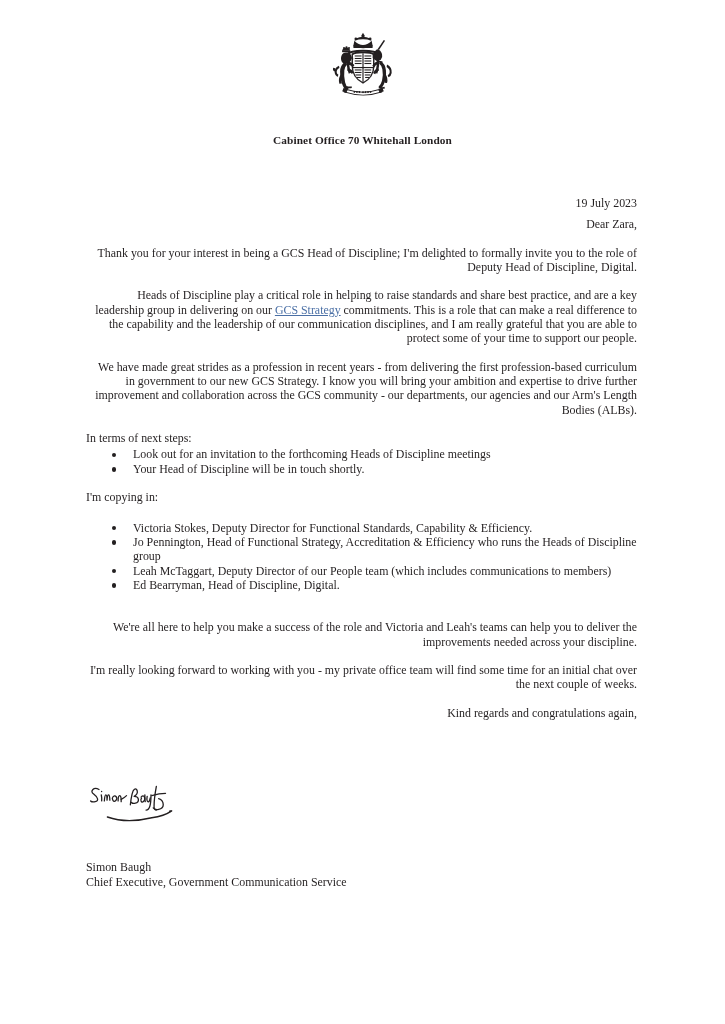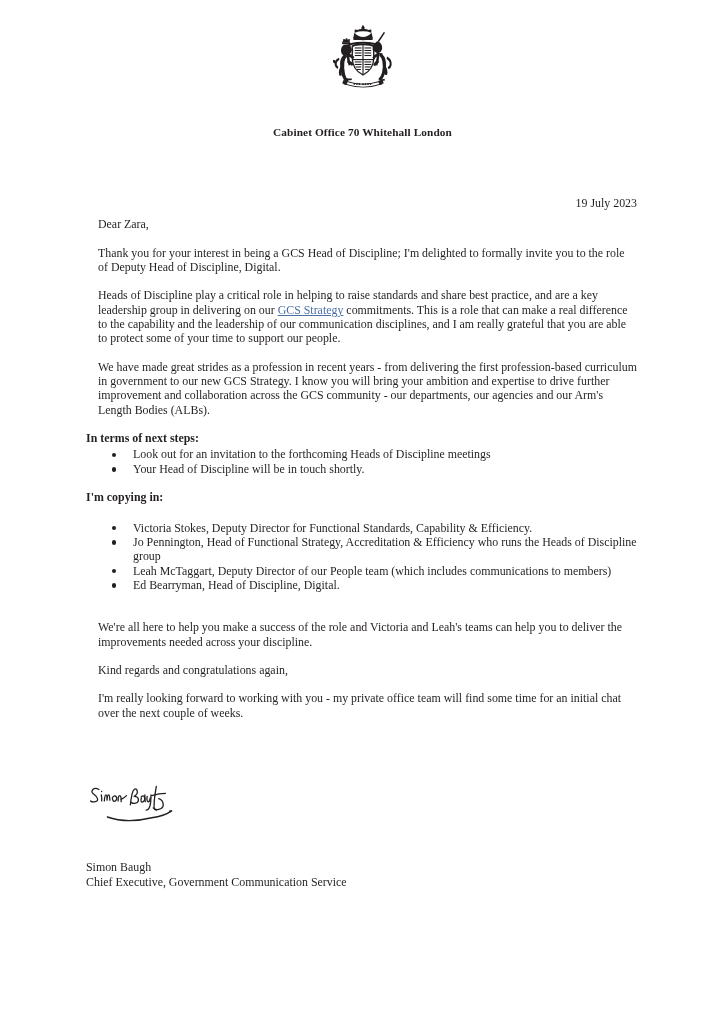--- a/index.html
+++ b/index.html
@@ -17,21 +17,21 @@
   }
 
   .page {
     position: absolute;
     inset: 0;
     background: #ffffff;
   }
 
   
   .letterhead {
-    padding-top: 22px;
+    padding-top: 30px;
     text-align: center;
   }
   .crest {
     display: block;
     margin: 0 auto;
     width: 86px;
     height: 86px;
   }
   .address {
     margin-top: 17px;
@@ -52,25 +52,25 @@
     line-height: 14.35px;
     color: #231f20;
   }
 
   .date {
     text-align: right;
     margin-bottom: 7px;
   }
 
   p.para {
-    margin: 0 0 14px 12px;
+    margin: 0 0 14px 0;
+    text-align: right;
   }
   p.tight {
     margin: 0 0 2px 0;
-    font-weight: bold;
   }
 
   
   ul.bullets {
     list-style: none;
     margin: 0 0 14px 0;
     padding: 0;
   }
   ul.bullets.spaced {
     margin-top: 16px;
@@ -254,23 +254,23 @@
 
     <ul class="bullets spaced">
       <li>Victoria Stokes, Deputy Director for Functional Standards, Capability &amp; Efficiency.</li>
       <li>Jo Pennington, Head of Functional Strategy, Accreditation &amp; Efficiency who runs the Heads of Discipline group</li>
       <li>Leah McTaggart, Deputy Director of our People team (which includes communications to members)</li>
       <li>Ed Bearryman, Head of Discipline, Digital.</li>
     </ul>
 
     <p class="para" style="margin-top:28px;">We're all here to help you make a success of the role and Victoria and Leah's  teams can help you to deliver the improvements needed across your discipline.</p>
 
+    <p class="para">I'm really looking forward to working with you - my private office team will find some time for an initial chat over the next couple of weeks.</p>
+
     <p class="para">Kind regards and congratulations again,</p>
-
-    <p class="para">I'm really looking forward to working with you - my private office team will find some time for an initial chat over the next couple of weeks.</p>
   </div>
 
   <div class="signature-block">
 
     <svg class="signature-svg" viewBox="0 0 170 62" aria-hidden="true">
       <g fill="none" stroke="#231f20" stroke-width="1.7" stroke-linecap="round" stroke-linejoin="round">
 
         <path d="M17 12 q-5-3 -8 0 q-3 3 1 6 q4 3 5 6 q1 3 -3 4 q-4 1 -6-1"></path>
 
         <path d="M20 19 q1 5 0.5 8"></path>

